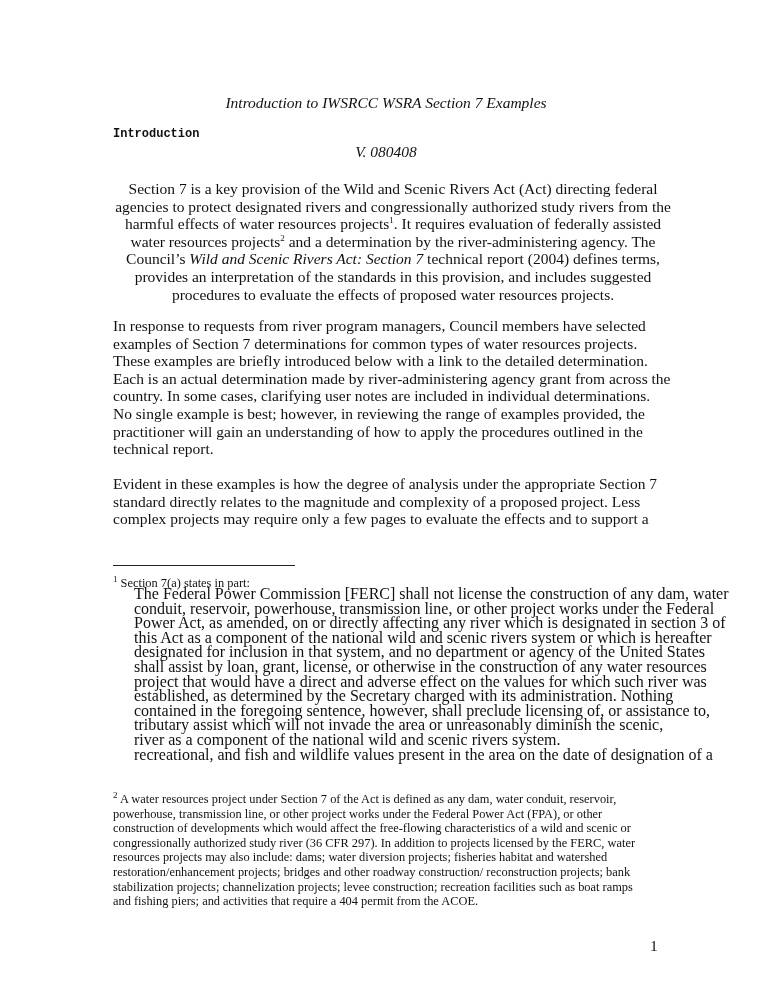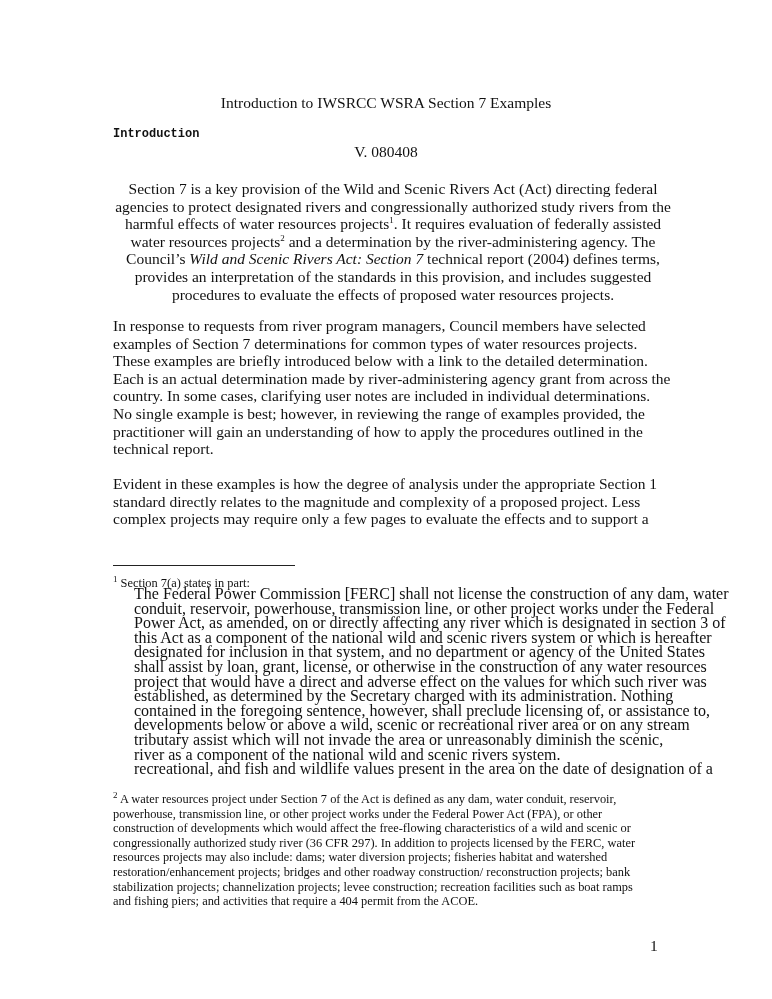--- a/index.html
+++ b/index.html
@@ -1,19 +1,19 @@
 <!DOCTYPE html>
 <html><head>
 <meta charset="utf-8">
 <style>
   html, body { margin: 0; padding: 0; background: #ffffff; }
   body { width: 772px; height: 999px; position: relative; overflow: hidden;
          font-family: "Liberation Serif", "DejaVu Serif", serif; color: #111; }
   .page { position: absolute; left: 0; top: 0; width: 772px; height: 999px; }
-  .title { position: absolute; left: 0; width: 772px; text-align: center; font-size: 15.5px; line-height: 18px; }
+  .title { position: absolute; left: 0; width: 772px; text-align: center; font-size: 15.5px; line-height: 18px; font-style: italic; }
   .t1 { top: 94px; }
   .t2 { top: 111px; margin-top: 32px; }
   .heading { position: absolute; left: 113px; top: 127px; font-weight: bold; font-size: 12px; font-family: Liberation Mono, monospace; }
   .para { position: absolute; left: 113px; width: 560px; font-size: 15.5px; line-height: 17.6px; }
   .para .ln { display: block; white-space: nowrap; }
   .p1 { top: 180px; text-align: center; }
   .p2 { top: 317px; }
   .p3 { top: 475px; }
   sup { font-size: 9px; line-height: 0; vertical-align: super; }
   .fn-rule { position: absolute; left: 113px; top: 565px; width: 182px; height: 0; border-top: 1px solid #222; }
@@ -51,41 +51,40 @@
     <span class="ln">examples of Section 7 determinations for common types of water resources projects.</span>
     <span class="ln">These examples are briefly introduced below with a link to the detailed determination.</span>
     <span class="ln">Each is an actual determination made by river-administering agency grant from across the</span>
     <span class="ln">country.  In some cases, clarifying user notes are included in individual determinations.</span>
     <span class="ln">No single example is best; however, in reviewing the range of examples provided, the</span>
     <span class="ln">practitioner will gain an understanding of how to apply the procedures outlined in the</span>
     <span class="ln">technical report.</span>
   </div>
 
   <div class="para p3">
-    <span class="ln">Evident in these examples is how the degree of analysis under the appropriate Section 1</span>
+    <span class="ln">Evident in these examples is how the degree of analysis under the appropriate Section 7</span>
     <span class="ln">standard directly relates to the magnitude and complexity of a proposed project.  Less</span>
     <span class="ln">complex projects may require only a few pages to evaluate the effects and to support a</span>
   </div>
 
   <div class="fn-rule"></div>
 
   <div class="fn fn1">
     <span class="ln"><sup>1</sup><span> Section 7(a) states in part:</span></span>
   </div>
   <div class="fn1-quote">
     <span class="ln">The Federal Power Commission [FERC] shall not license the construction of any dam, water</span>
     <span class="ln">conduit, reservoir, powerhouse, transmission line, or other project works under the Federal</span>
     <span class="ln">Power Act, as amended, on or directly affecting any river which is designated in section 3 of</span>
     <span class="ln">this Act as a component of the national wild and scenic rivers system or which is hereafter</span>
     <span class="ln">designated for inclusion in that system, and no department or agency of the United States</span>
     <span class="ln">shall assist by loan, grant, license, or otherwise in the construction of any water resources</span>
     <span class="ln">project that would have a direct and adverse effect on the values for which such river was</span>
     <span class="ln">established, as determined by the Secretary charged with its administration.   Nothing</span>
     <span class="ln">contained in the foregoing sentence, however, shall preclude licensing of, or assistance to,</span>
-    <span class="ln">developments below or above a wild, scenic or recreational river area or on any stream</span>
     <span class="ln">tributary assist which will not invade the area or unreasonably diminish the scenic,</span>
     <span class="ln last">river as a component of the national wild and scenic rivers system.</span>
     <span class="ln">recreational, and fish and wildlife values present in the area on the date of designation of a</span>
   </div>
 
   <div class="fn fn2">
     <span class="ln"><sup>2</sup><span> A water resources project under Section 7 of the Act is defined as any dam, water conduit, reservoir,</span></span>
     <span class="ln">powerhouse, transmission line, or other project works under the Federal Power Act (FPA), or other</span>
     <span class="ln">construction of developments which would affect the free-flowing characteristics of a wild and scenic or</span>
     <span class="ln">congressionally authorized study river (36 CFR 297).  In addition to projects licensed by the FERC, water</span>

